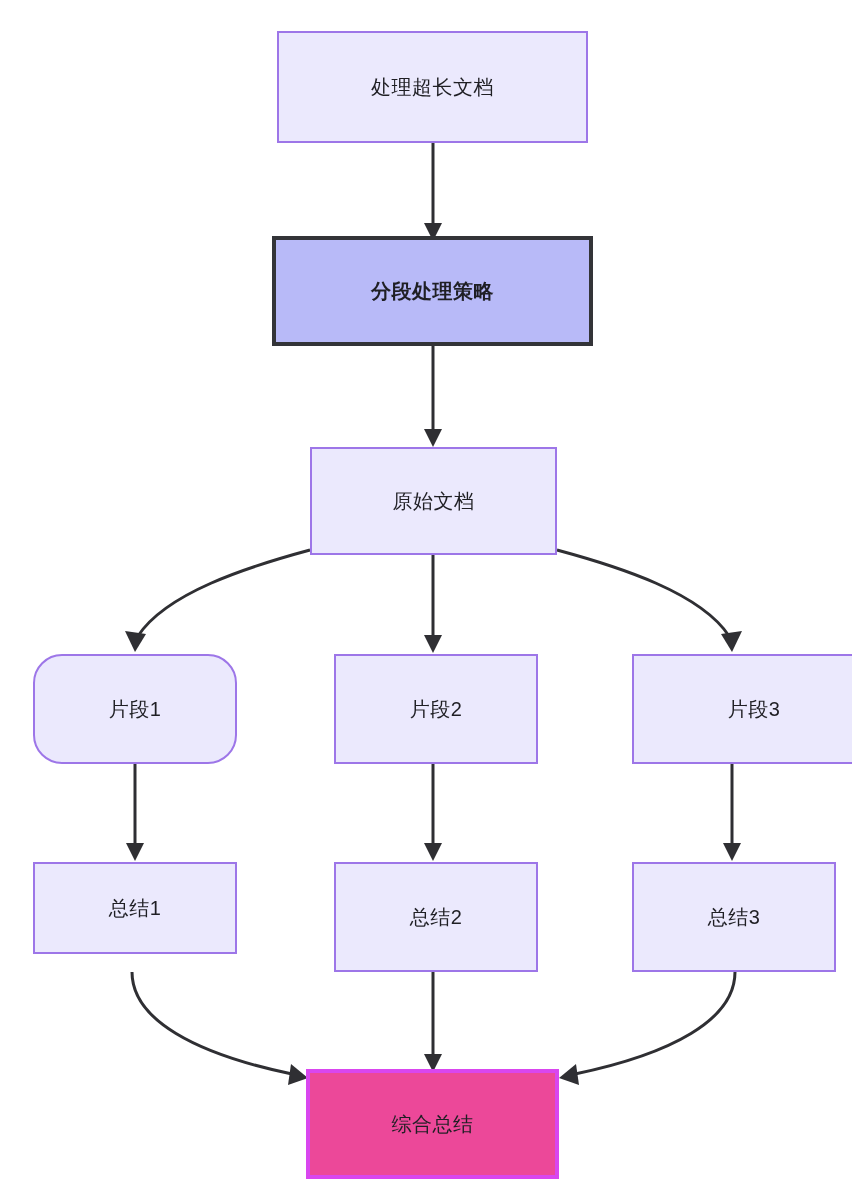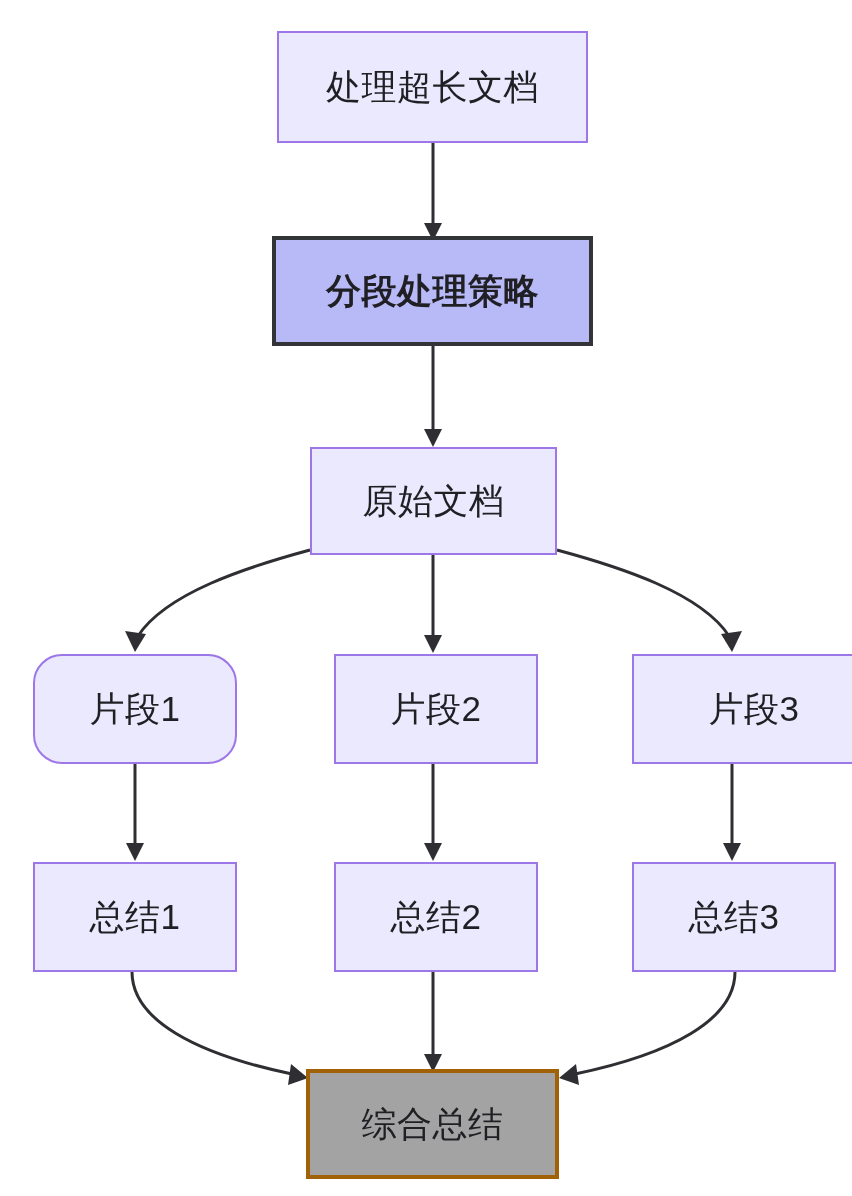--- a/index.html
+++ b/index.html
@@ -28,35 +28,35 @@
   }
   .node {
     position: absolute;
     box-sizing: border-box;
     display: flex;
     align-items: center;
     justify-content: center;
     text-align: center;
     line-height: 1.2;
     color: #1f1f24;
-    font-size: 35px;
+    font-size: 20px;
     letter-spacing: 0.5px;
     white-space: nowrap;
   }
   .node.plain {
     background: #ebe9fd;
     border: 2px solid #9d76e8;
   }
   .node.highlight {
     background: #b8baf8;
     border: 4px solid #333438;
   }
   .node.result {
-    background: #a3a3a3;
-    border: 4px solid #a16207;
+    background: #ec4899;
+    border: 4px solid #d946ef;
   }
   .edge-path {
     fill: none;
     stroke: #2f2f33;
     stroke-width: 3;
     stroke-linecap: butt;
   }
   .edge-head {
     fill: #2f2f33;
     stroke: none;
@@ -130,21 +130,21 @@
   <div class="node highlight" style="left:272px; top:236px; width:321px; height:110px;font-weight:bold;">分段处理策略</div>
 
   <div class="node plain" style="left:310px; top:447px; width:247px; height:108px;">原始文档</div>
 
   <div class="node plain" style="left:33px; top:654px; width:204px; height:110px;border-radius:29px;">片段1</div>
 
   <div class="node plain" style="left:334px; top:654px; width:204px; height:110px;">片段2</div>
 
   <div class="node plain" style="left:632px; top:654px; width:244px; height:110px;">片段3</div>
 
-  <div class="node plain" style="left:33px; top:862px; width:204px; height:110px;">总结1</div>
+  <div class="node plain" style="left:33px; top:862px; width:204px; height:92px;">总结1</div>
 
   <div class="node plain" style="left:334px; top:862px; width:204px; height:110px;">总结2</div>
 
   <div class="node plain" style="left:632px; top:862px; width:204px; height:110px;">总结3</div>
 
   <div class="node result" style="left:306px; top:1069px; width:253px; height:110px;">综合总结</div>
 
 </div>
 
 </body></html>

